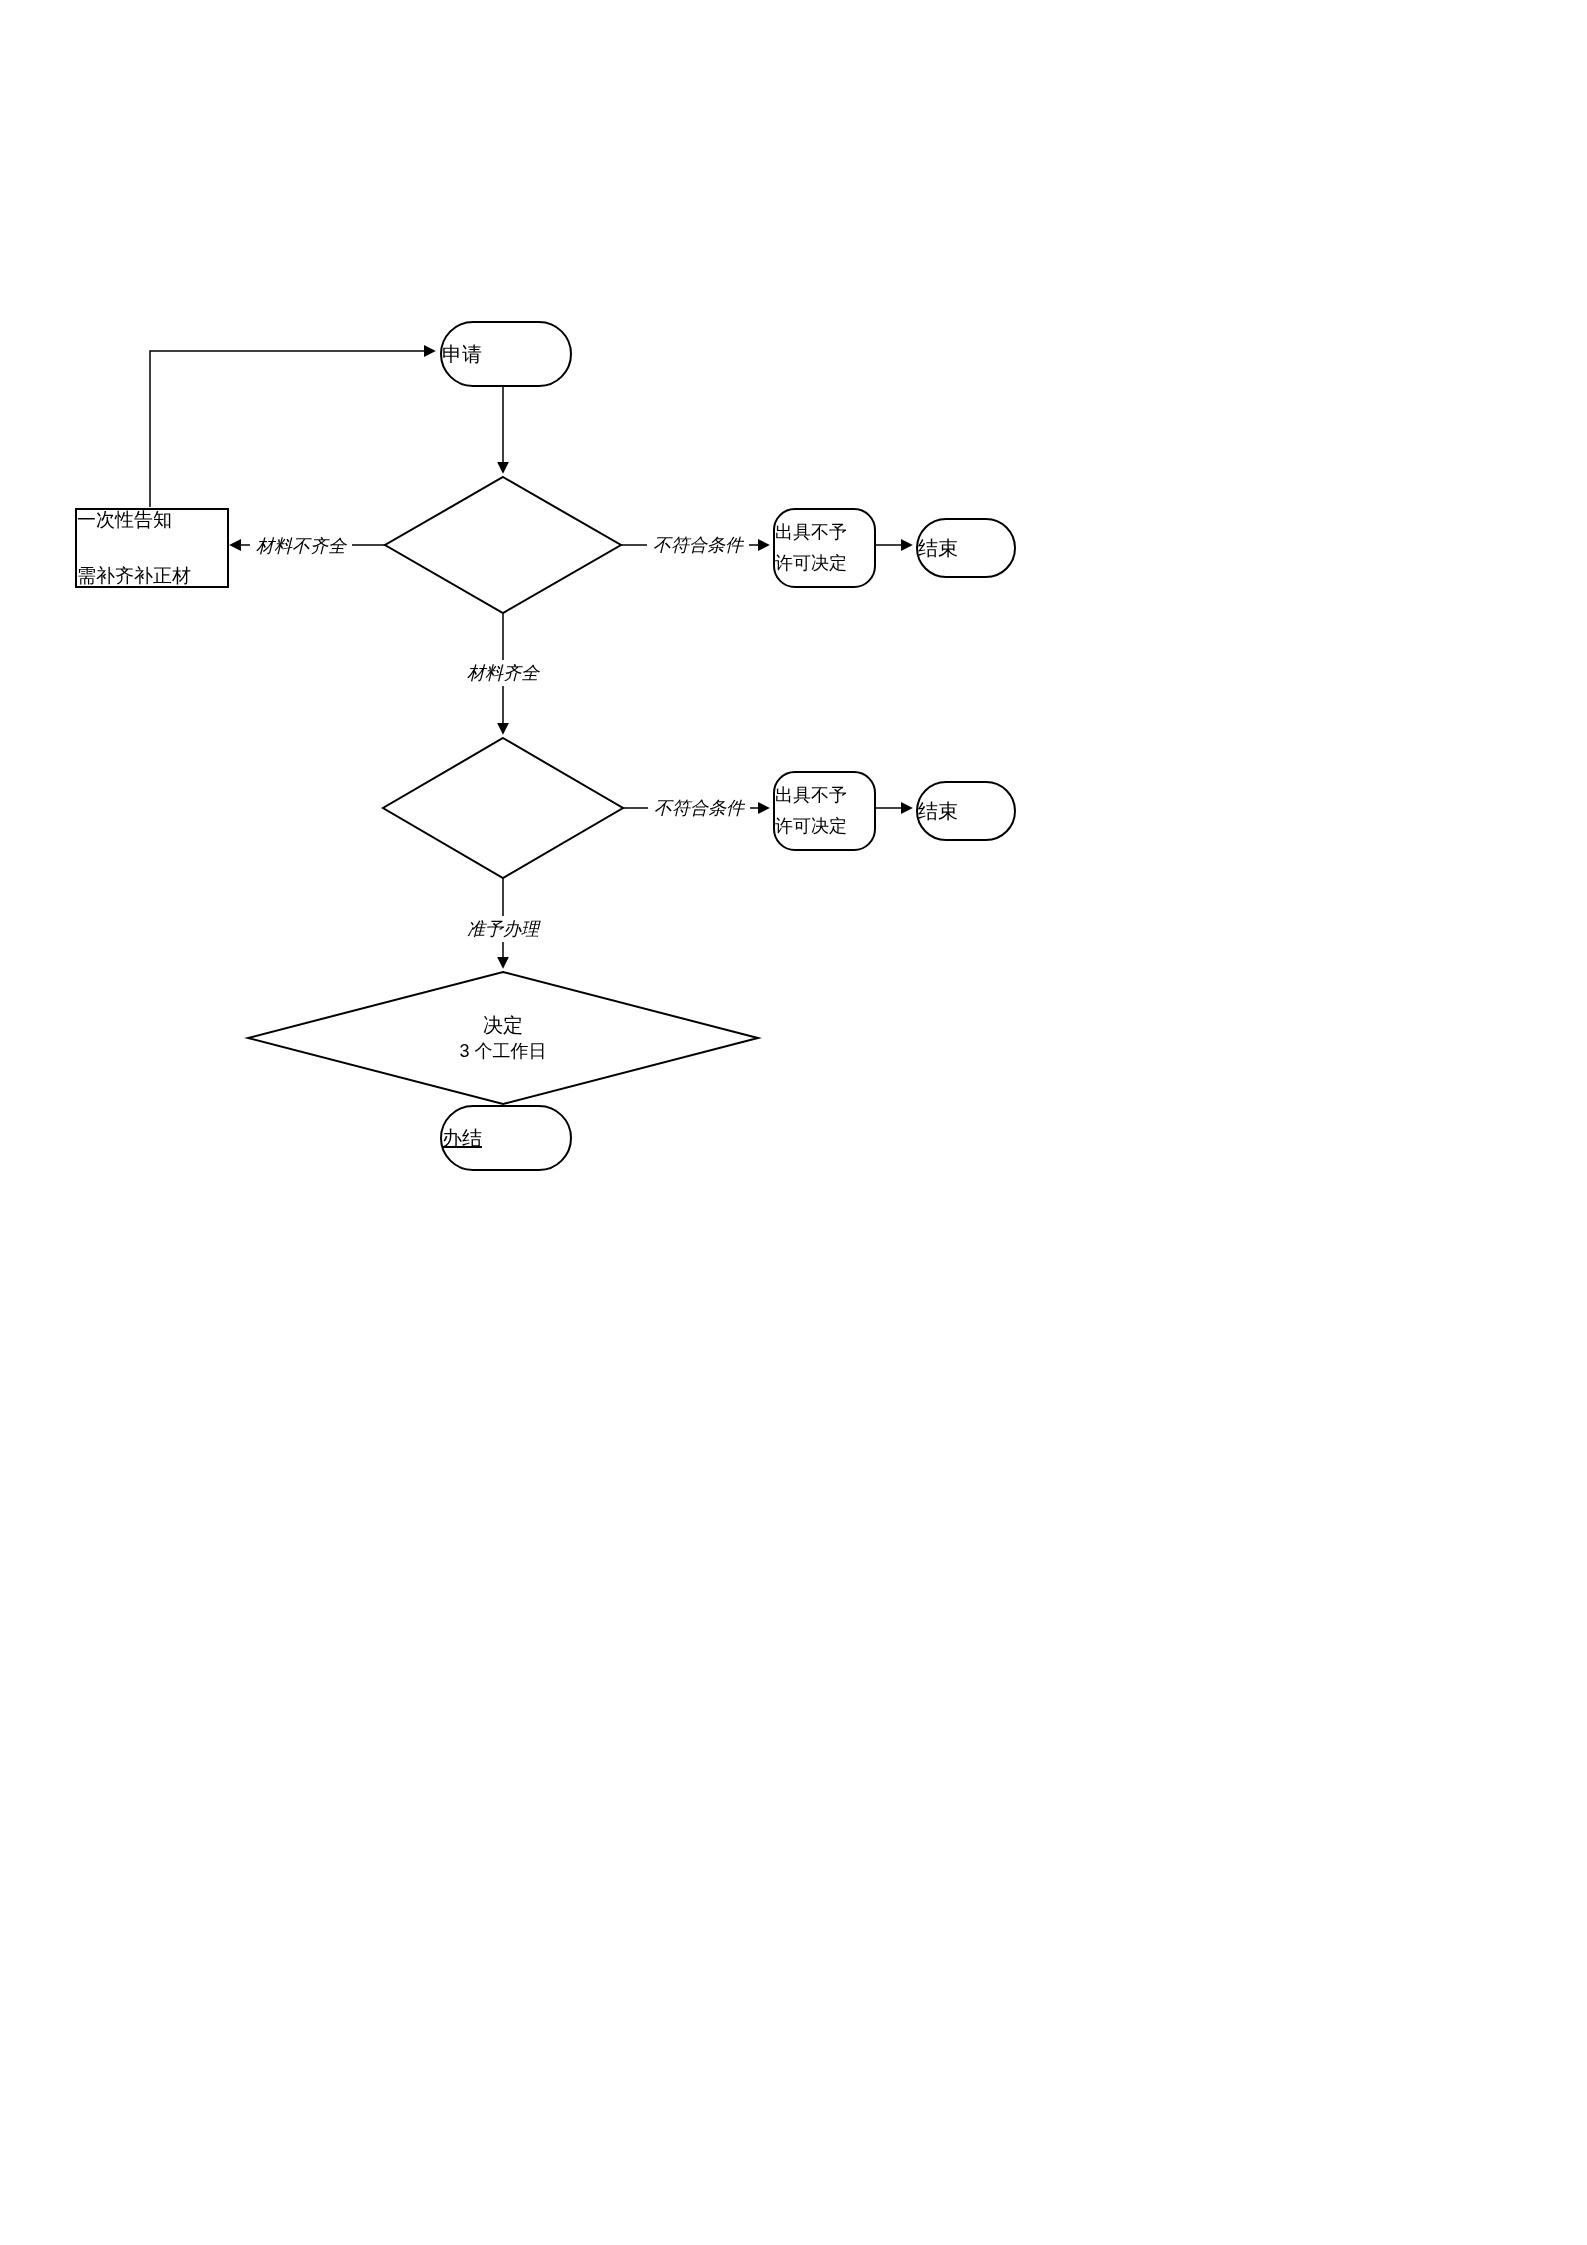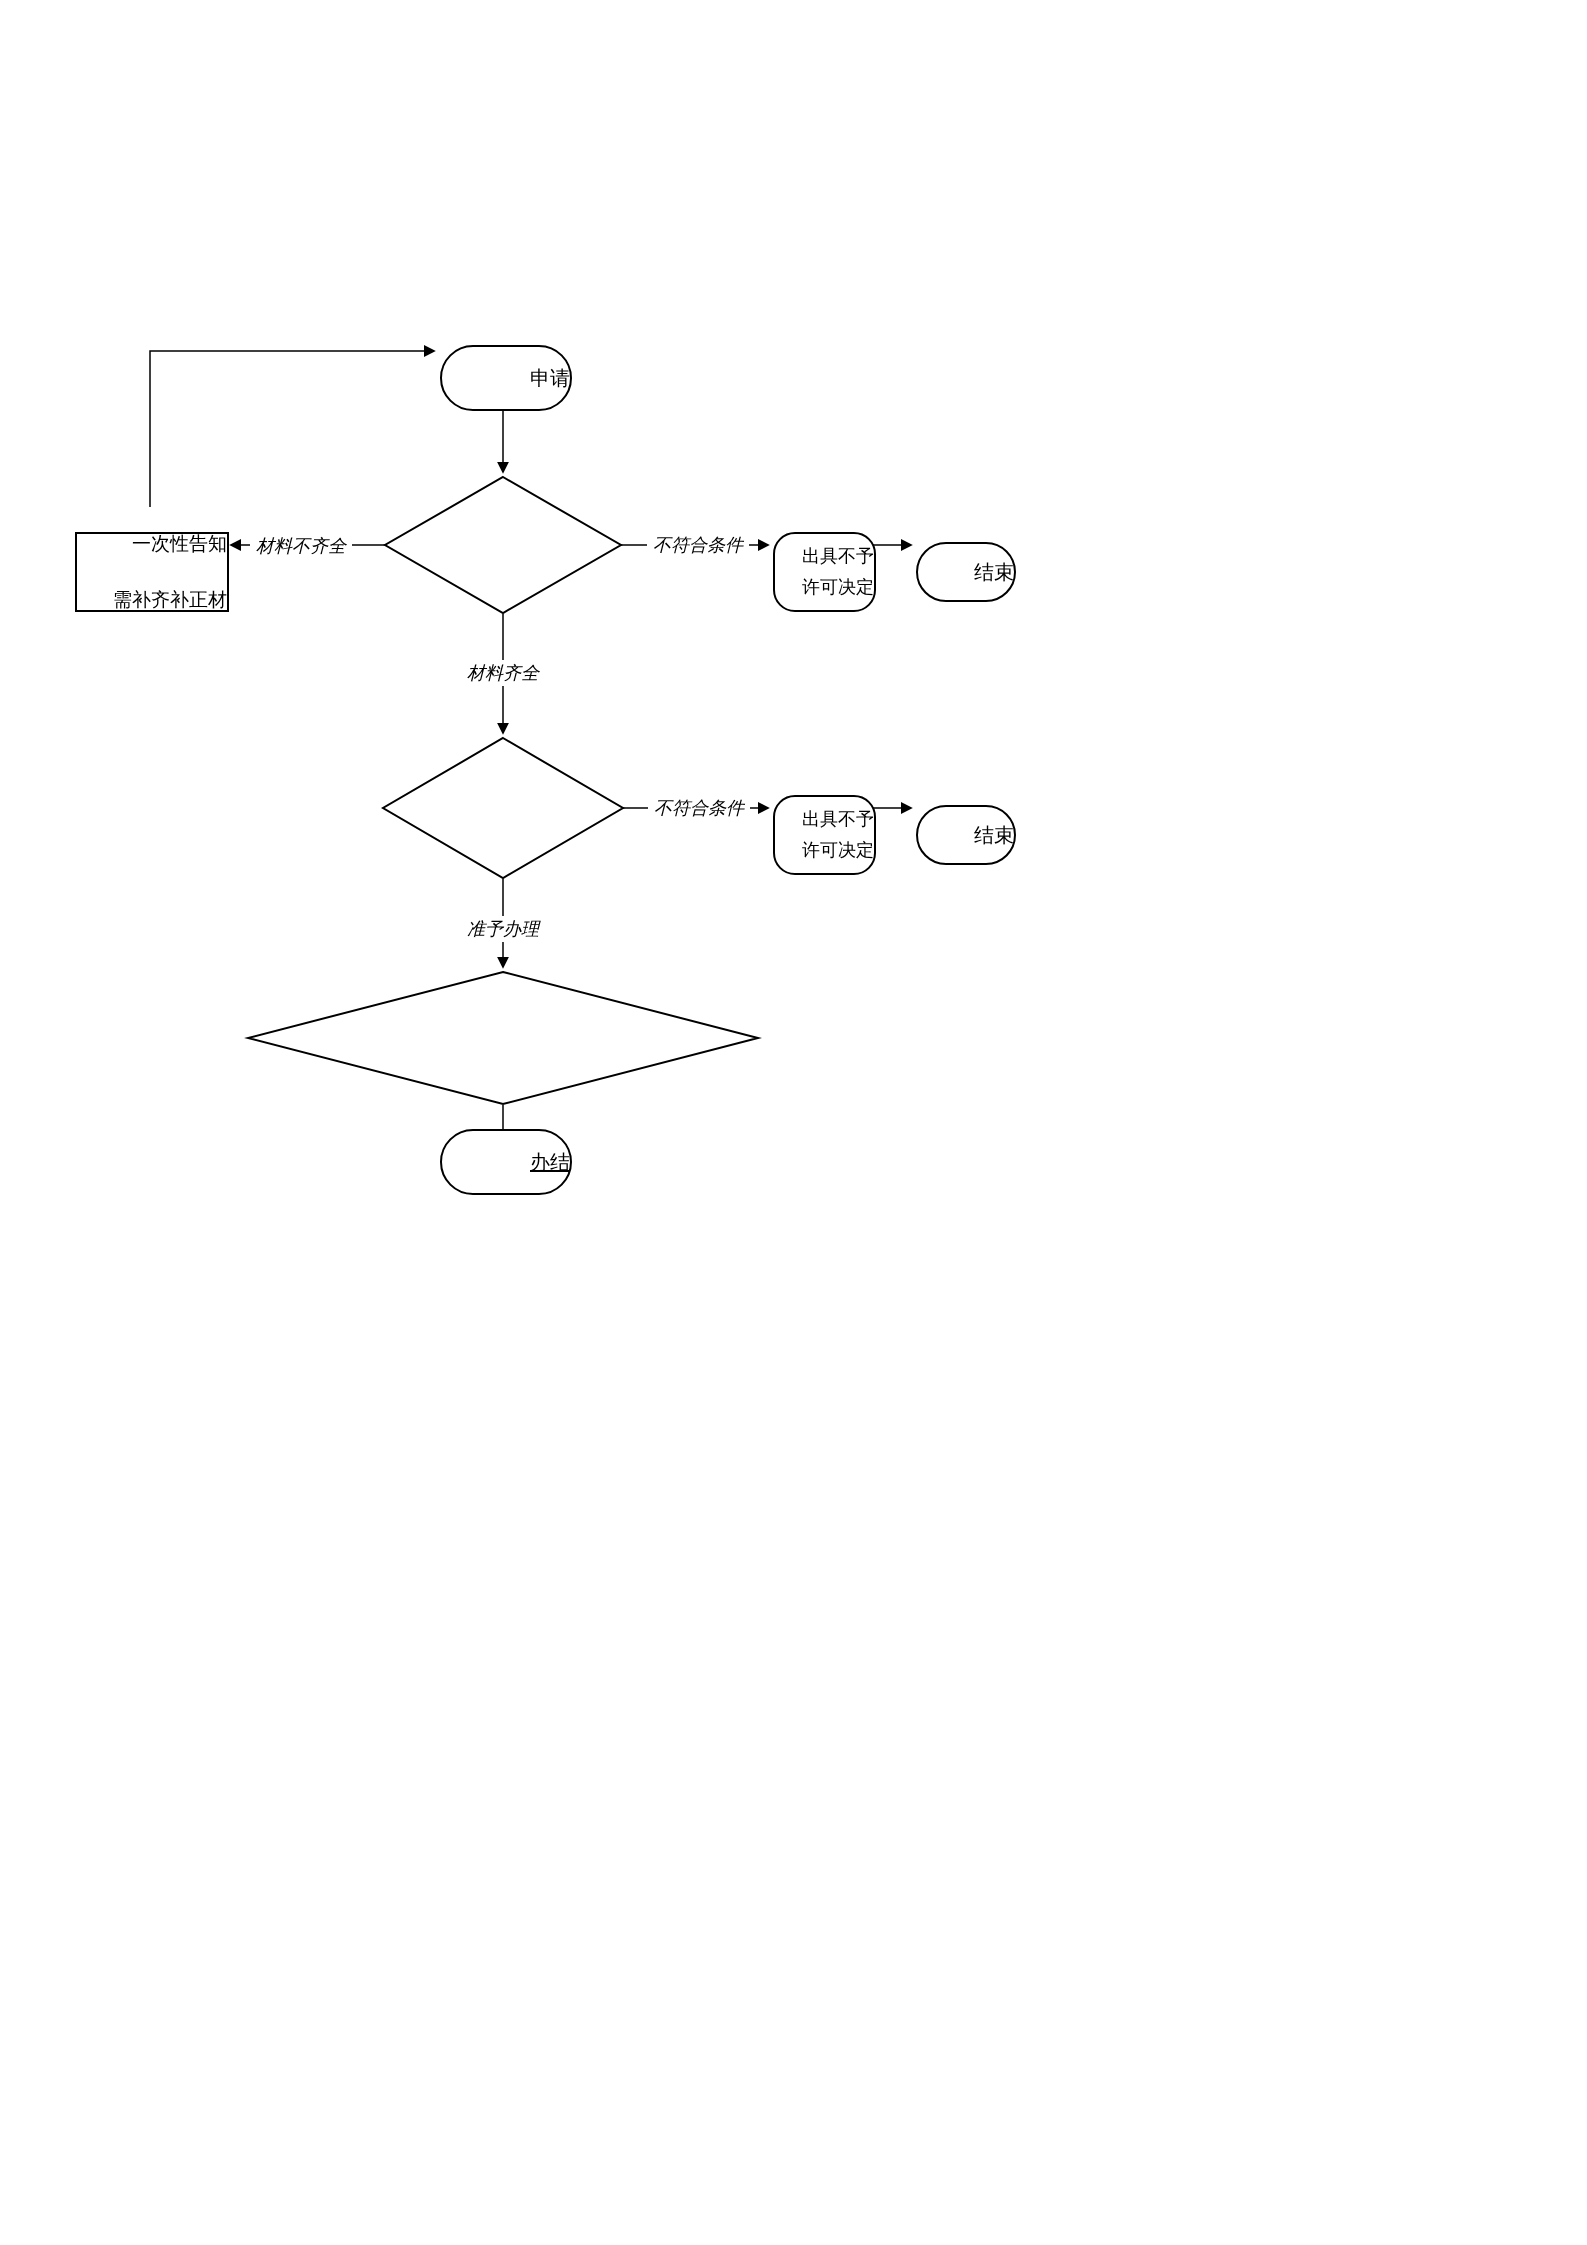--- a/index.html
+++ b/index.html
@@ -19,26 +19,25 @@
     width: 1140px;
     text-align: center;
     font-size: 30px;
     font-weight: bold;
   }
   .connectors { position: absolute; left: 0; top: 0; }
   .node {
     position: absolute;
     display: flex;
     flex-direction: column;
-    align-items: flex-end;
+    align-items: flex-start;
     justify-content: center;
     text-align: center;
     background: #ffffff;
     border: 2px solid #000000;
-    margin-top: 24px;
   }
   .stadium { border-radius: 40px; }
   .diamond-text {
     position: absolute;
     display: flex;
     flex-direction: column;
     align-items: center;
     justify-content: center;
     text-align: center;
     background: transparent;
@@ -114,20 +113,24 @@
   <div class="node stadium terminator-label" style="left:916px; top:781px; width:96px; height:56px;">
     <span>结束</span>
   </div>
 
   <div class="node stadium terminator-label" style="left:440px; top:1105px; width:128px; height:62px;text-decoration:underline;">
     <span>办结</span>
   </div>
 
 
 
+  <div class="diamond-text" style="left:393px; top:996px; width:220px; height:84px;">
+    <span class="line1">决定</span>
+    <span class="line2">3 个工作日</span>
+  </div>
 
   <div class="edge-label" style="left:301px; top:546px;">材料不齐全</div>
   <div class="edge-label" style="left:698px; top:545px;">不符合条件</div>
   <div class="edge-label" style="left:503px; top:673px;">材料齐全</div>
   <div class="edge-label" style="left:699px; top:808px;">不符合条件</div>
   <div class="edge-label" style="left:503px; top:929px;">准予办理</div>
 
 </div>
 
 </body></html>

